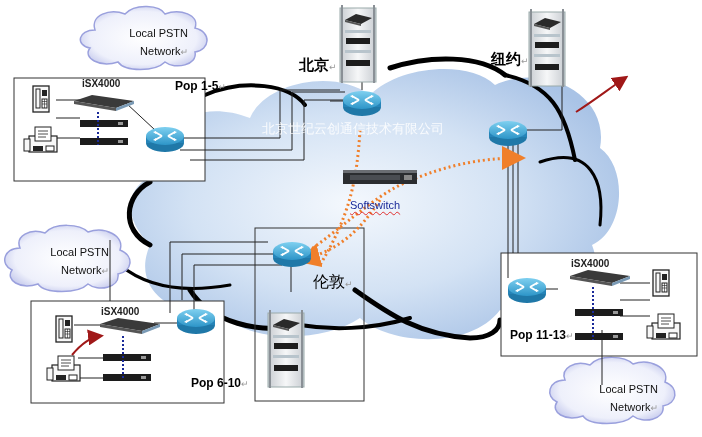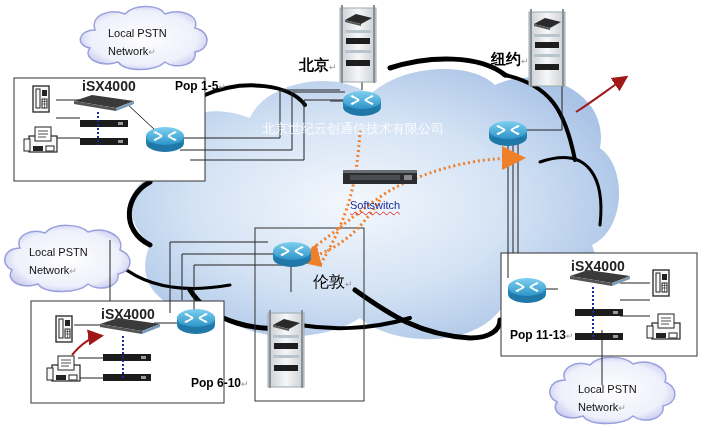--- a/index.html
+++ b/index.html
@@ -1,21 +1,21 @@
 <!DOCTYPE html>
 <html><head>
 <meta charset="utf-8">
 <style>
   html,body{margin:0;padding:0;background:#ffffff;}
   body{width:702px;height:437px;position:relative;overflow:hidden;font-family:"Liberation Sans",sans-serif;}
   #diagram{position:absolute;left:0;top:0;width:702px;height:437px;}
   .lbl{position:absolute;white-space:nowrap;color:#000;}
-  .pstn-text{font-size:11px;text-align:left;line-height:18px;color:#111;}
+  .pstn-text{font-size:11px;text-align:right;line-height:18px;color:#111;}
   .pop-label{font-size:12px;font-weight:bold;}
-  .isx-label{font-size:14px;font-weight:bold;letter-spacing:0px;color:#222;}
+  .isx-label{font-size:10px;font-weight:bold;letter-spacing:0px;color:#222;}
   .city{font-family:"DejaVu Sans",sans-serif;font-size:15px;font-weight:bold;margin-top:29px;}
   .city-n{font-family:"DejaVu Sans",sans-serif;font-size:16px;}
   .ret{color:#999;font-size:9px;font-weight:normal;}
   .softsw{font-size:11px;font-weight:normal;color:#1a2a99;text-decoration:underline wavy #e03030;text-decoration-thickness:1px;text-underline-offset:2px;}
   .watermark{font-family:"DejaVu Serif",serif;font-size:13px;color:rgba(255,255,255,0.85);letter-spacing:0px;}
 </style>
 </head>
 <body>
 
 <svg id="diagram" width="702" height="437" viewBox="0 0 702 437" xmlns="http://www.w3.org/2000/svg">

